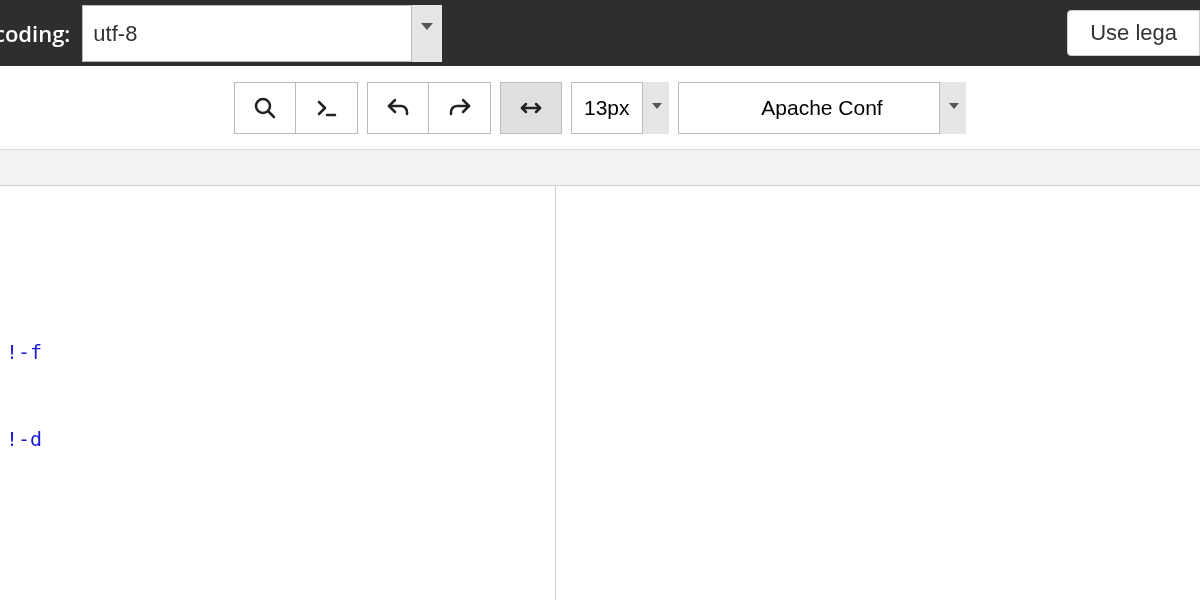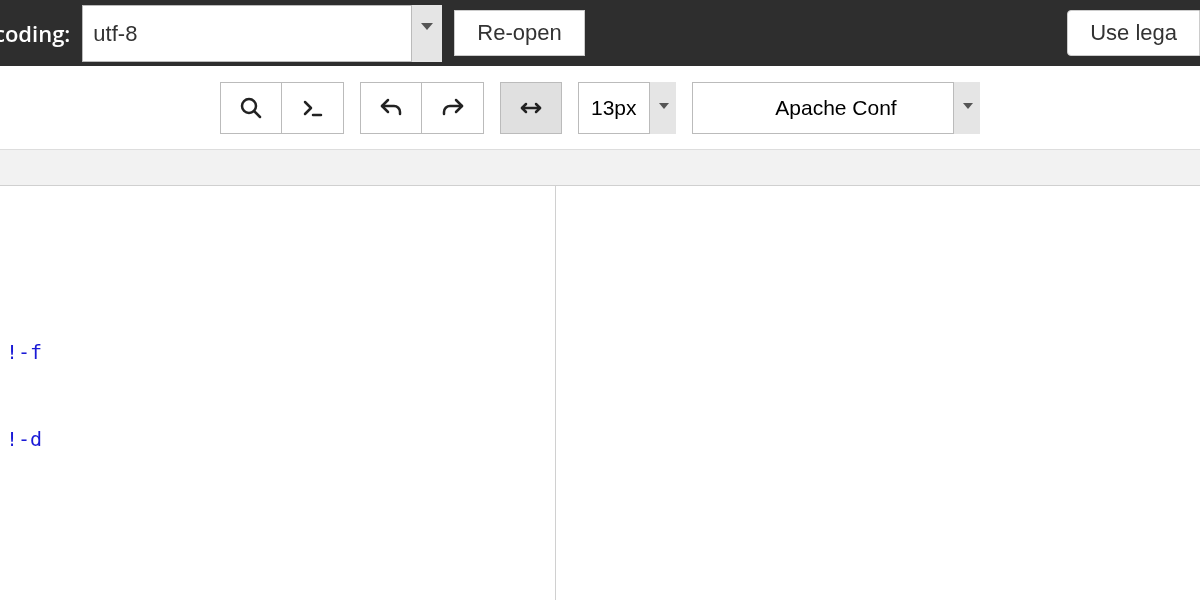--- a/index.html
+++ b/index.html
@@ -51,21 +51,21 @@
     cursor: pointer;
     display: inline-flex; align-items: center; justify-content: center;
   }
   .topbar-right { margin-left: auto; margin-right: -12px; }
   .legacy-btn { border-radius: 4px 0 0 4px; }
 
   
   .toolbar {
     height: 84px;
     display: flex; align-items: center; justify-content: center;
-    gap: 16px;
+    gap: 9px;
     border-bottom: 1px solid #ddd;
     background: #fff;
   }
   .btn-group { display: inline-flex; }
   .icon-btn {
     width: 62px; height: 52px;
     background: #fff;
     border: 1px solid #bbb;
     display: inline-flex; align-items: center; justify-content: center;
     cursor: pointer;
@@ -126,21 +126,20 @@
 
 <div class="topbar">
   <div class="topbar-left">
     <span class="encoding-label">ncoding:</span>
     <span class="select-wrap">
       <select class="encoding-select">
         <option>utf-8</option>
       </select>
       <span class="caret"></span>
     </span>
-    <button class="btn">Re-open</button>
   </div>
   <div class="topbar-right">
     <button class="btn legacy-btn">Use lega</button>
   </div>
 </div>
 
 <div class="toolbar">
 
   <span class="btn-group">
     <button class="icon-btn">

